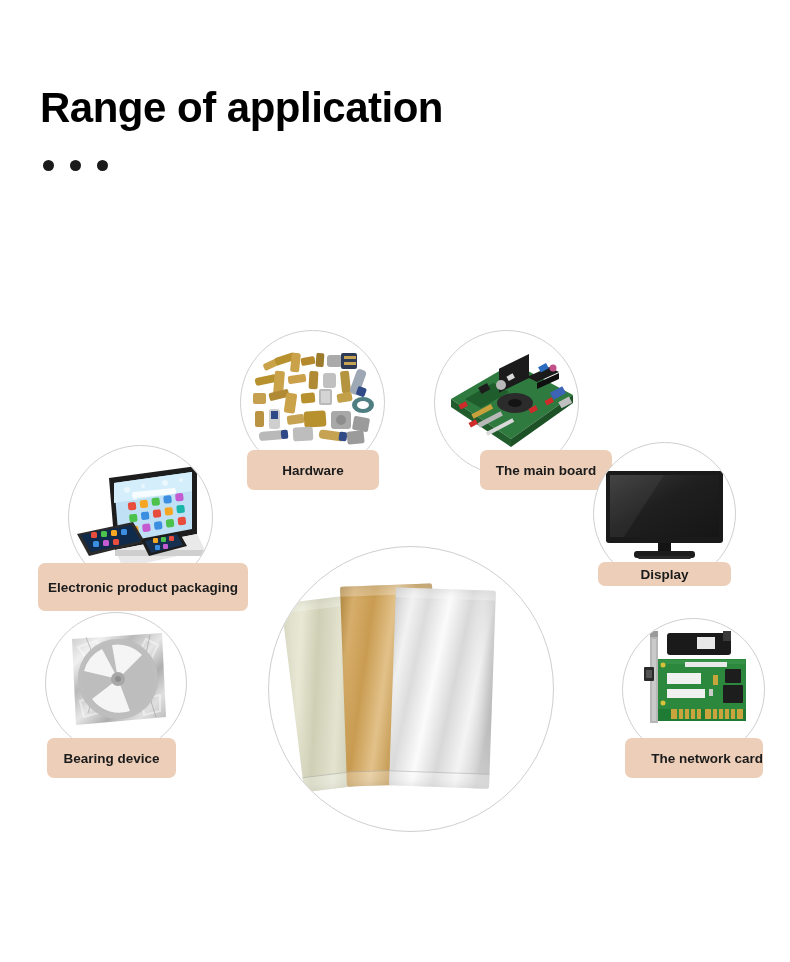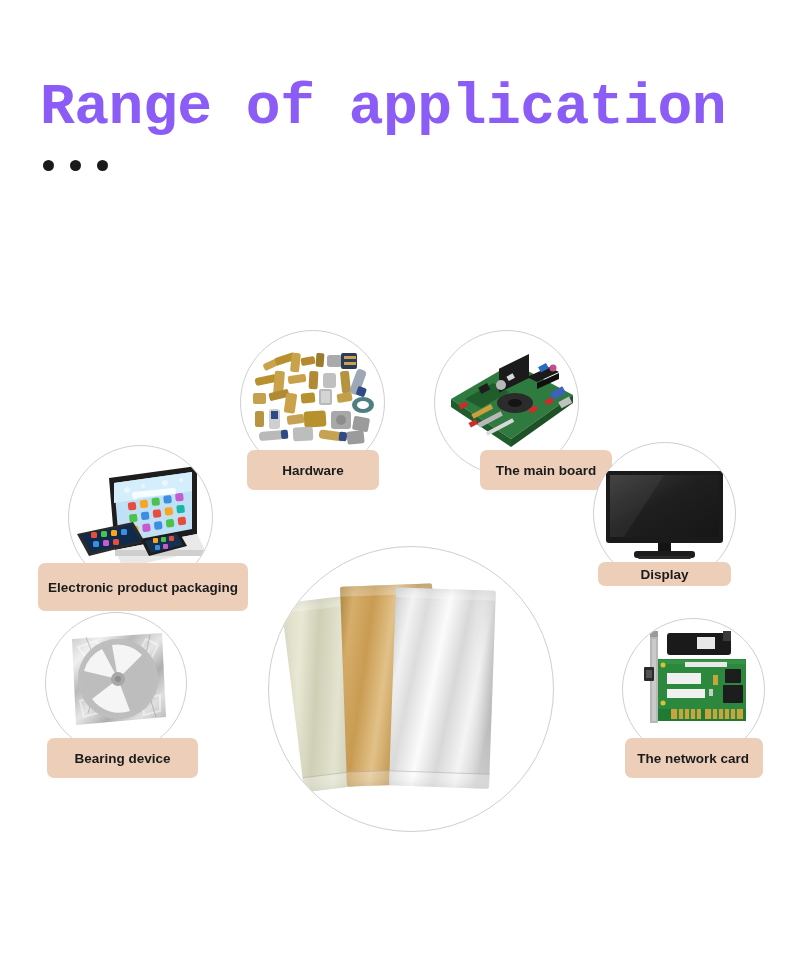--- a/index.html
+++ b/index.html
@@ -14,27 +14,26 @@
     overflow: hidden;
     font-family: "Liberation Sans", sans-serif;
     -webkit-font-smoothing: antialiased;
   }
 
   
   .page-title {
     position: absolute;
     left: 40px;
     top: 72px;
-    font-size: 58px;
+    font-size: 42px;
     line-height: 72px;
     font-weight: bold;
-    color: #8b5cf6;
+    color: #000000;
     letter-spacing: -0.5px;
     white-space: nowrap;
-    font-family: Liberation Mono, monospace;
   }
   .title-dots {
     position: absolute;
     left: 43px;
     top: 160px;
     display: flex;
     gap: 16px;
     align-items: center;
   }
   .title-dots i {
@@ -58,21 +57,21 @@
     background: #edcfb9;
     border-radius: 7px;
     display: flex;
     align-items: center;
     justify-content: center;
     color: #1b1b1b;
     font-size: 13.5px;
     font-weight: bold;
     white-space: nowrap;
     box-sizing: border-box;
-    padding: 0 14px;
+    padding: 0 0;
   }
 
   
   #center-circle {
     left: 268px; top: 546px;
     width: 286px; height: 286px;
   }
   .bag {
     position: absolute;
     transform-origin: 50% 100%;
@@ -343,21 +342,21 @@
       <g fill="#ffffff" opacity=".85">
         <path d="M72,66 L96,42 A34,34 0 0,0 66,32 Z"></path>
         <path d="M72,66 L46,86 A34,34 0 0,0 84,98 Z"></path>
         <path d="M72,66 L38,58 A34,34 0 0,1 56,36 Z"></path>
       </g>
       <circle cx="72" cy="66" r="7" fill="#a8a8a8"></circle>
       <circle cx="72" cy="66" r="3" fill="#8e8e8e"></circle>
     </g>
   </svg>
 </div>
-<div class="chip" style="left:47px; top:738px; width:151px; height:40px;">
+<div class="chip" style="left:47px; top:738px; width:129px; height:40px;">
   <span>Bearing device</span>
 </div>
 
 <div class="circle" id="nc-circle">
   <svg width="141" height="141" viewBox="0 0 141 141">
     <g>
       <rect x="44" y="14" width="64" height="22" rx="3" fill="#1a1a1a"></rect>
       <rect x="74" y="18" width="18" height="12" fill="#e8e8e8"></rect>
       <rect x="100" y="12" width="8" height="10" fill="#3a3a3a"></rect>
       <rect x="27" y="12" width="8" height="92" fill="#b7b7b7"></rect>

